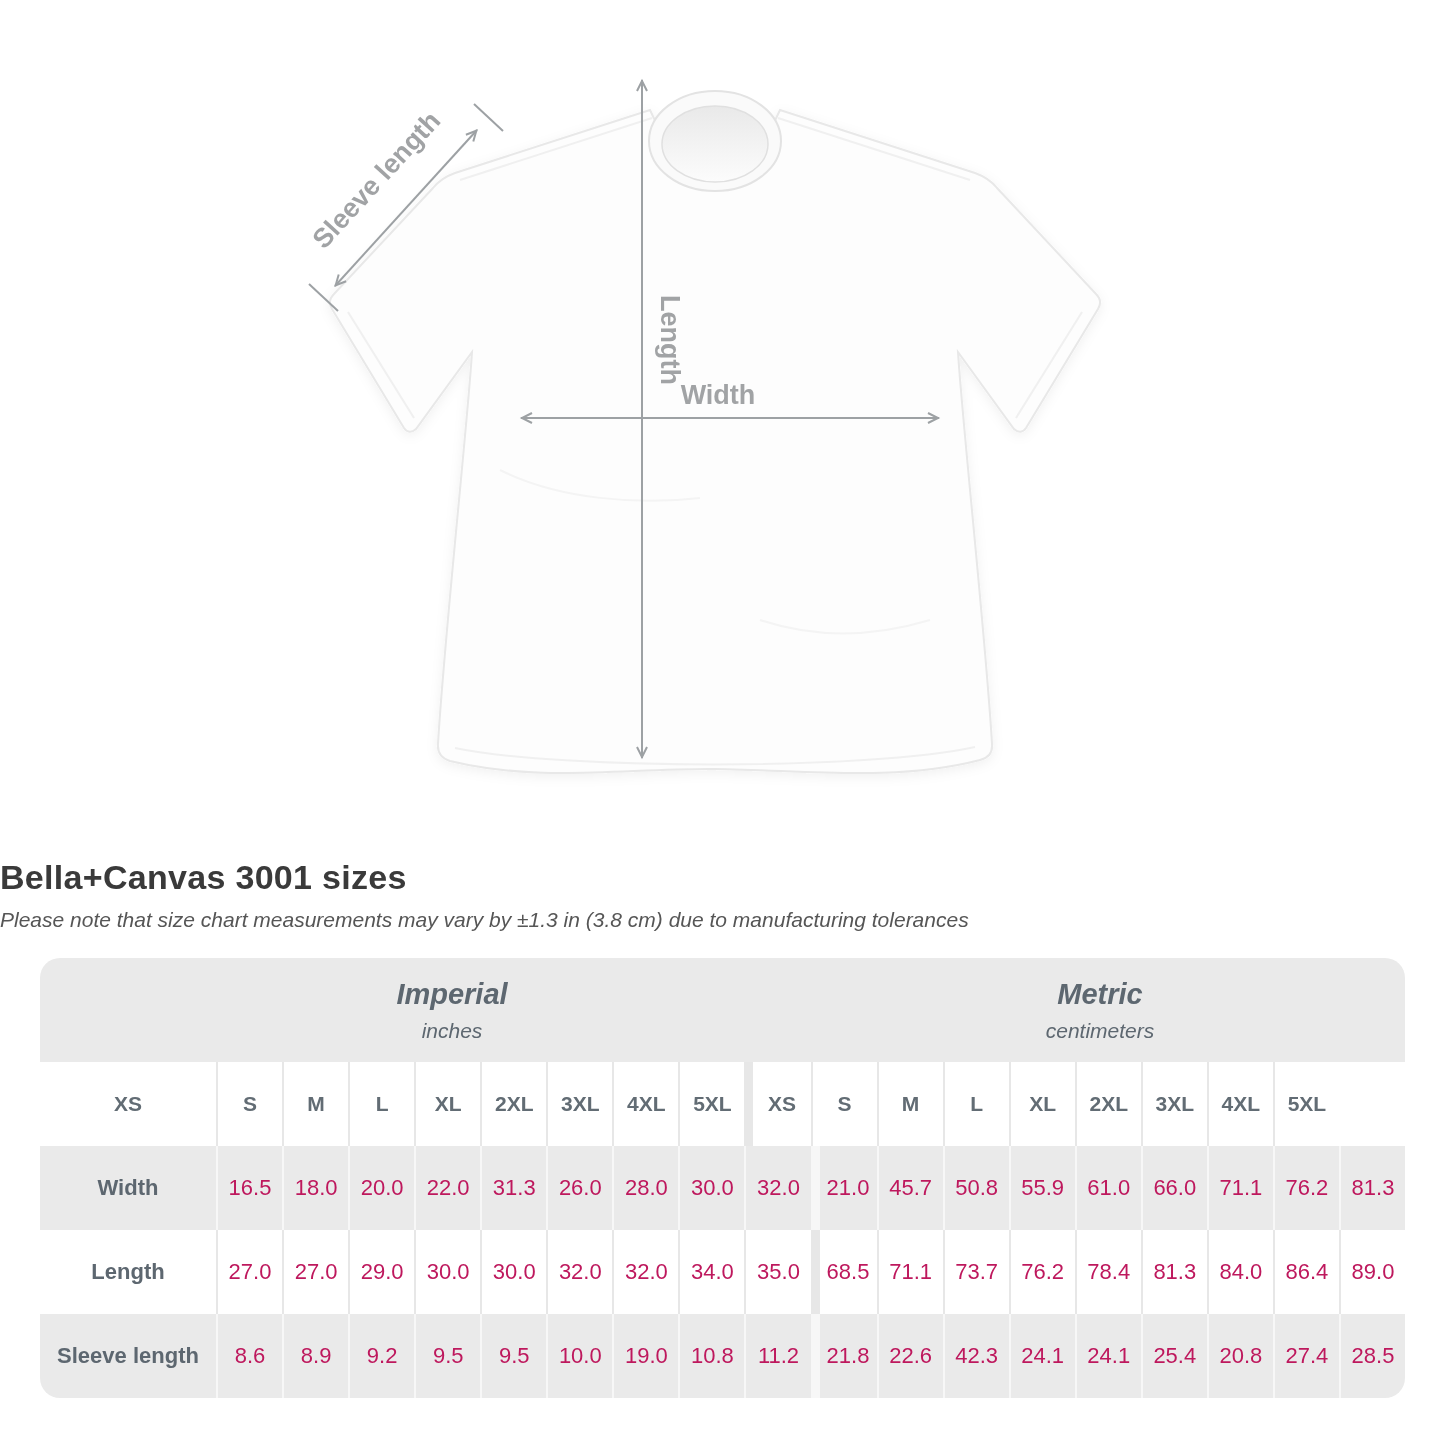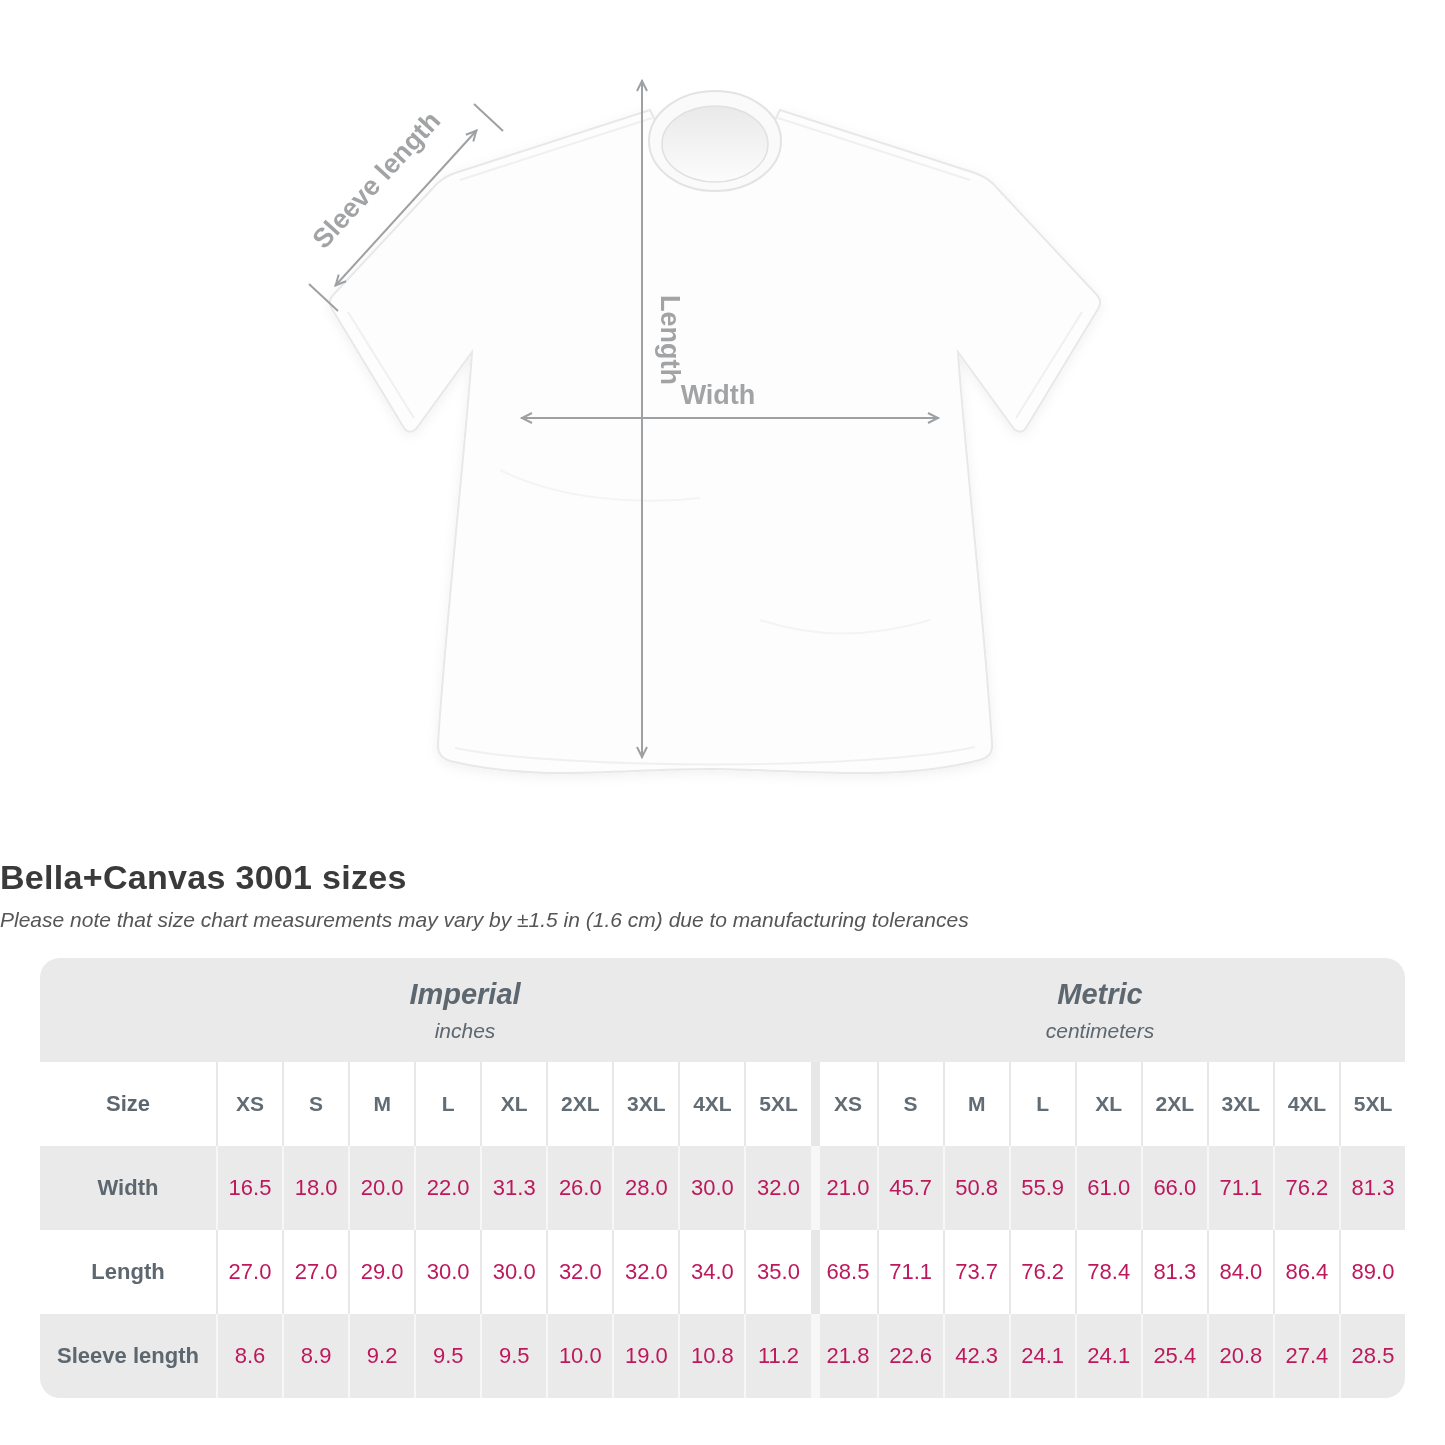--- a/index.html
+++ b/index.html
@@ -20,21 +20,21 @@
   
   .size-table {
     margin:26px 40px 0 40px;
     border-radius:20px;
     overflow:hidden;
   }
   .band { position:relative; height:104px; background:#eaeaea; }
   .band-group { position:absolute; top:50%; transform:translate(-50%,-50%); text-align:center; color:#5d6770; }
   .band-group .g-label { font-size:29px; font-weight:bold; font-style:italic; }
   .band-group .g-unit  { font-size:21px; font-style:italic; margin-top:8px; }
-  .band-group.imperial { left:425px; }
+  .band-group.imperial { left:412px; }
   .band-group.metric   { left:1060px; }
 
   .trow {
     display:grid;
     grid-template-columns:176px repeat(18, 1fr);
     height:84px;
     background:#ffffff;
   }
   .trow.stripe { background:#eaeaea; }
   .cell {
@@ -111,38 +111,37 @@
     <g font-family="Liberation Sans, sans-serif" font-size="27" font-weight="bold" fill="#a1a3a5">
       <text x="383" y="186" text-anchor="middle" transform="rotate(-47.5 383 186)">Sleeve length</text>
       <text x="661" y="340" text-anchor="middle" transform="rotate(90 661 340)">Length</text>
       <text x="718" y="404" text-anchor="middle">Width</text>
     </g>
   </svg>
 </div>
 
 <div class="heading">
   <h1>Bella+Canvas 3001 sizes</h1>
-  <div class="subtitle">Please note that size chart measurements may vary by ±1.5 in (1.6 cm) due to manufacturing tolerances</div>
+  <div class="subtitle">Please note that size chart measurements may vary by ±1.3 in (3.8 cm) due to manufacturing tolerances</div>
 </div>
 
 <div class="size-table">
 
   <div class="band">
     <div class="band-group imperial">
       <div class="g-label">Imperial</div>
       <div class="g-unit">inches</div>
     </div>
     <div class="band-group metric">
       <div class="g-label">Metric</div>
       <div class="g-unit">centimeters</div>
     </div>
   </div>
 
   <div class="trow header">
-    <div class="cell label">Size</div>
     <div class="cell hdr">XS</div>
     <div class="cell hdr">S</div>
     <div class="cell hdr">M</div>
     <div class="cell hdr">L</div>
     <div class="cell hdr">XL</div>
     <div class="cell hdr">2XL</div>
     <div class="cell hdr">3XL</div>
     <div class="cell hdr">4XL</div>
     <div class="cell hdr">5XL</div>
     <div class="cell hdr metric-start">XS</div>

